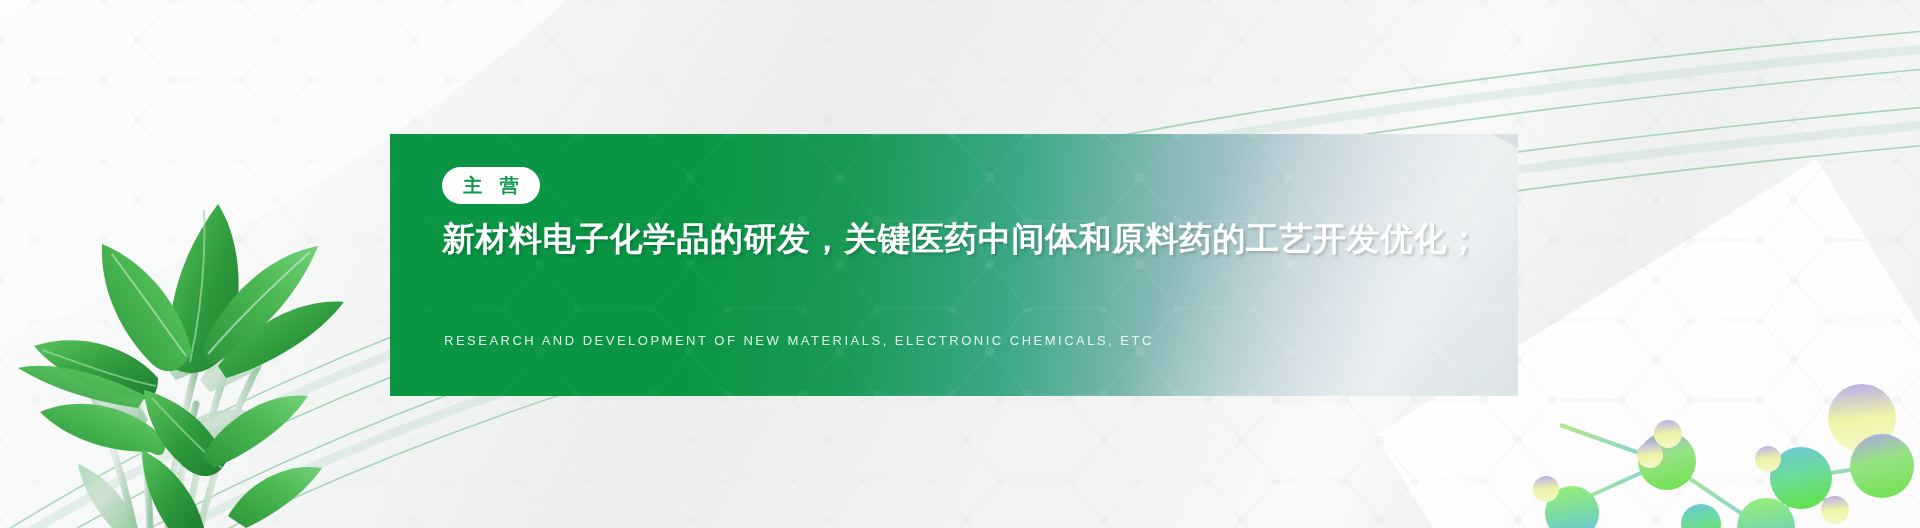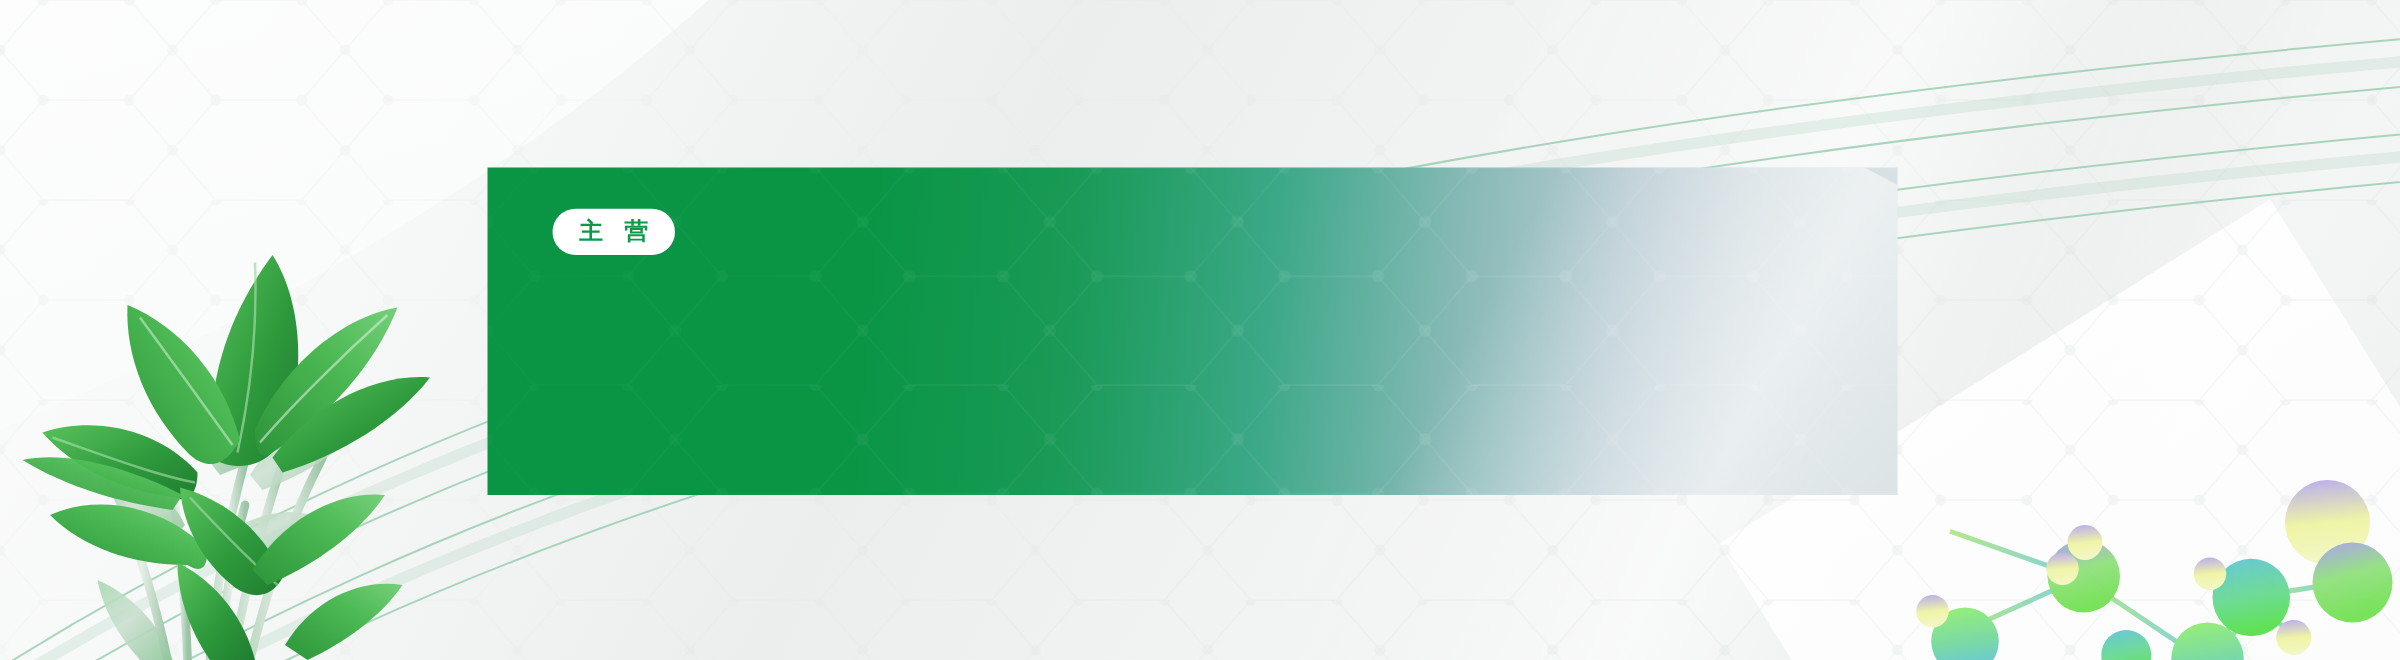--- a/index.html
+++ b/index.html
@@ -262,22 +262,24 @@
 
     <div class="banner-streak"></div>
 
     <div class="banner-inner">
 
       <div class="badge">
         <span class="badge-text">主 营</span>
       </div>
 
       <div class="headline">
+        <span class="ln">新材料电子化学品的研发，关键医药中间体和原料药的工艺开发优化；</span>
       </div>
 
+      <div class="subline">RESEARCH AND DEVELOPMENT OF NEW MATERIALS, ELECTRONIC CHEMICALS, ETC</div>
 
     </div>
   </div>
 
   <svg class="corner-molecules" viewBox="0 0 1920 528" preserveAspectRatio="none">
     <defs>
       <linearGradient id="mg1" x1="0" y1="0" x2="0.25" y2="1">
         <stop offset="0%" stop-color="#a79af0"></stop>
         <stop offset="48%" stop-color="#8ee07a"></stop>
         <stop offset="100%" stop-color="#6ee04e"></stop>

